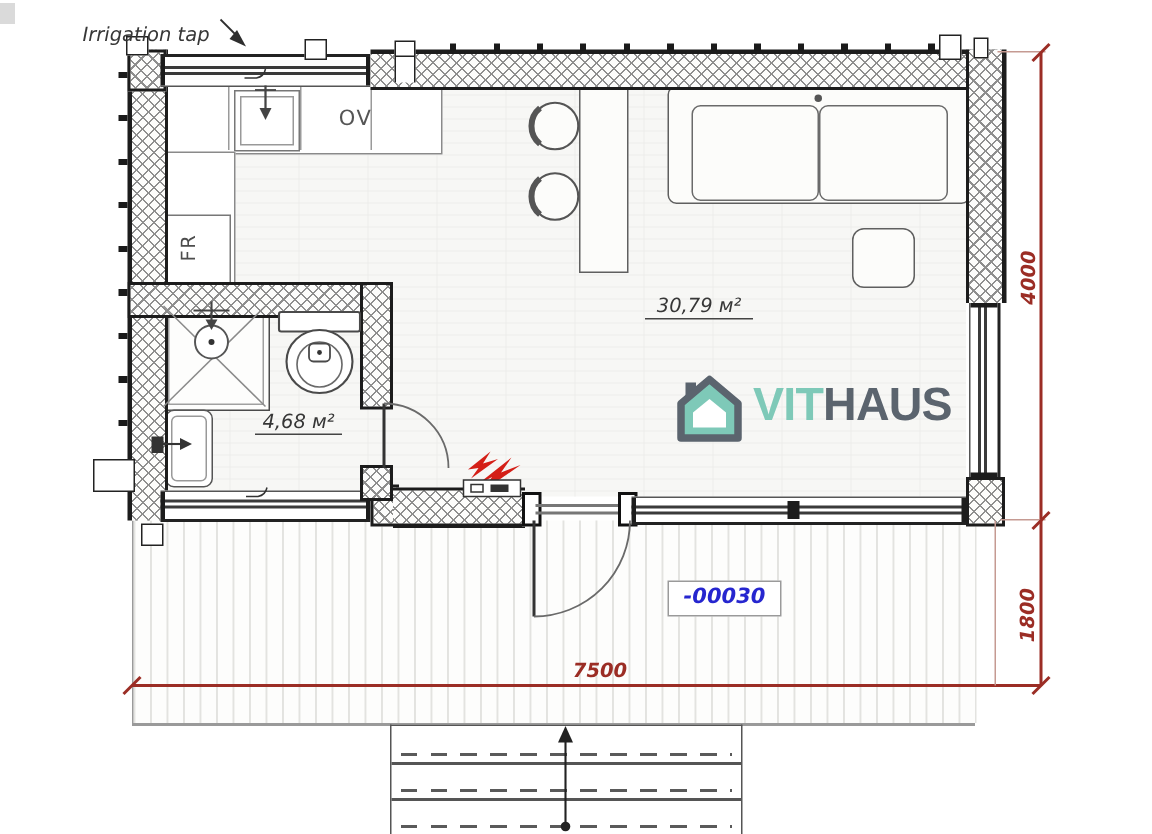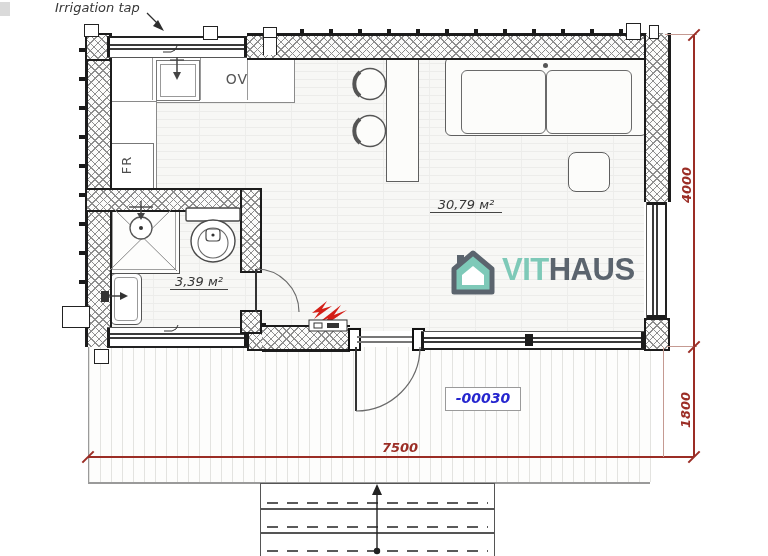--- a/index.html
+++ b/index.html
@@ -164,23 +164,23 @@
   <div class="abs extline" style="left:667px;top:346px;width:30px;height:1px;"></div>
   <div class="abs extline" style="left:663px;top:347px;width:1px;height:110px;"></div>
   <div class="abs tick" style="left:686px;top:34px;"></div>
   <div class="abs tick" style="left:686px;top:346px;"></div>
   <div class="abs tick" style="left:686px;top:456px;"></div>
   <div class="abs tick" style="left:80px;top:456px;"></div>
   <div class="abs dim" style="left:657px;top:177px;width:60px;height:16px;transform:rotate(-90deg);">4000</div>
   <div class="abs dim" style="left:656px;top:402px;width:60px;height:16px;transform:rotate(-90deg);">1800</div>
   <div class="abs dim" style="left:360px;top:440px;width:80px;height:15px;">7500</div>
 
-  <div class="abs arch" style="left:55px;top:0px;">Irrigation tap</div>
+  <div class="abs arch" style="left:55px;top:16px;">Irrigation tap</div>
   <div class="abs arch area" style="left:430px;top:197px;width:72px;">30,79 м²</div>
-  <div class="abs arch area" style="left:170px;top:274px;width:58px;">3,39 м²</div>
+  <div class="abs arch area" style="left:170px;top:274px;width:58px;">4,68 м²</div>
   <div class="abs lvl" style="left:445px;top:387px;width:74px;height:22px;">-00030</div>
 
   <div class="abs" style="left:450px;top:249px;width:210px;height:48px;">
     <svg width="46" height="48" viewBox="0 0 46 48">
       <rect x="7" y="6" width="7" height="10" fill="#5b646e"></rect>
       <path d="M23,4 L42,20 L42,43 L4,43 L4,20 Z" fill="#7ec9b8" stroke="#5b646e" stroke-width="5" stroke-linejoin="round"></path>
       <path d="M23,17 L34,26 L34,36 L12,36 L12,26 Z" fill="#ffffff"></path>
     </svg>
     <div class="abs logotext" style="left:52px;top:2px;">
       <span class="vit">VIT</span><span class="haus">HAUS</span>

